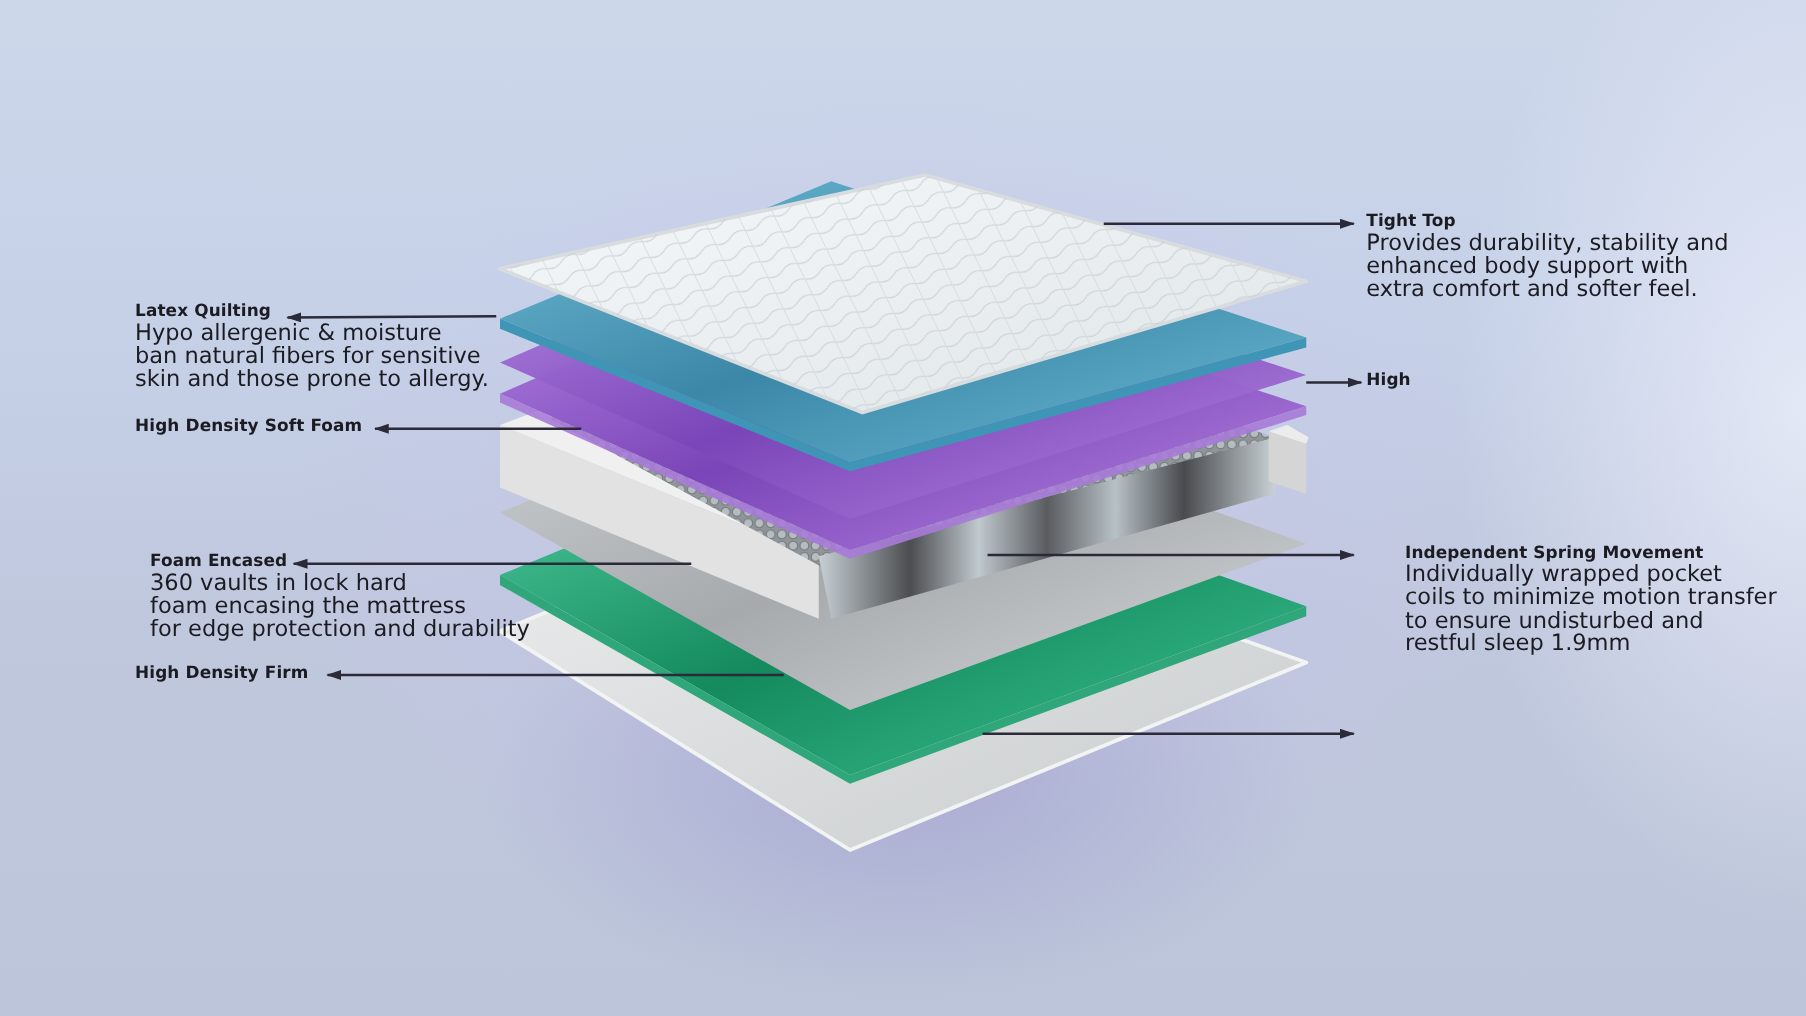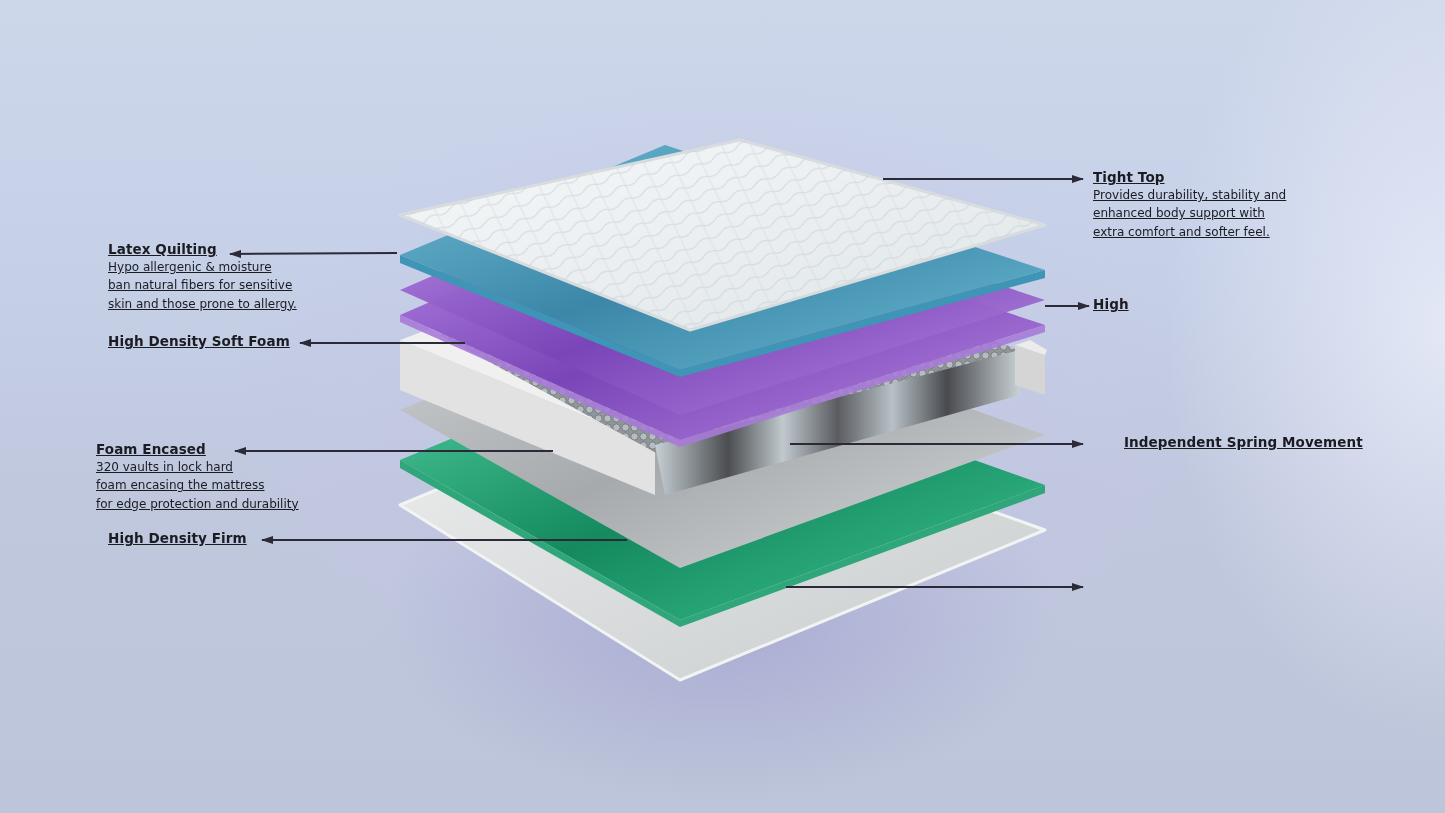--- a/index.html
+++ b/index.html
@@ -9,23 +9,23 @@
     background:
       radial-gradient(ellipse 480px 260px at 720px 620px, rgba(150,150,200,0.55), rgba(150,150,200,0) 70%),
       radial-gradient(ellipse 700px 500px at 720px 420px, rgba(200,195,235,0.6), rgba(200,195,235,0) 70%),
       linear-gradient(180deg, #cdd7ea 0%, #c6d1e8 30%, #c0c8de 60%, #bcc5d9 100%);
   }
   .bg-right {
     position:absolute; right:0; top:0; width:600px; height:813px;
     background: radial-gradient(ellipse 400px 600px at 100% 40%, rgba(235,238,250,0.8), rgba(235,238,250,0) 70%);
     pointer-events:none;
   }
-  .label-block { position:absolute; color:#1b1b22;text-decoration:underline; }
+  .label-block { position:absolute; color:#1b1b22; }
   .label-title { font-weight:bold; font-size:13.5px; line-height:18px; letter-spacing:0.1px; }
-  .label-desc { font-size:12px; line-height:18.3px; white-space:pre-line; }
+  .label-desc { font-size:18px; line-height:18.3px; white-space:pre-line; }
   svg.diagram { position:absolute; left:0; top:0; }
 </style>
 </head>
 <body>
 
 <div class="bg-right"></div>
 
 <svg class="diagram" width="1445" height="813" viewBox="0 0 1445 813">
   <defs>
     <marker id="arrowhead" markerWidth="12" markerHeight="8" refX="11" refY="4" orient="auto" markerUnits="userSpaceOnUse">
@@ -138,34 +138,38 @@
 
 <div class="label-block" style="left:108px; top:240px;">
   <div class="label-title">Latex Quilting</div>
   <div class="label-desc">Hypo allergenic &amp; moisture
 ban natural fibers for sensitive
 skin and those prone to allergy.</div>
 </div>
 <div class="label-block" style="left:108px; top:332px;">
   <div class="label-title">High Density Soft Foam</div>
 </div>
-<div class="label-block" style="left:96px; top:440px;">
+<div class="label-block" style="left:120px; top:440px;">
   <div class="label-title">Foam Encased</div>
-  <div class="label-desc">320 vaults in lock hard
+  <div class="label-desc">360 vaults in lock hard
 foam encasing the mattress
 for edge protection and durability</div>
 </div>
 <div class="label-block" style="left:108px; top:529px;">
   <div class="label-title">High Density Firm</div>
 </div>
 
 <div class="label-block" style="left:1093px; top:168px;">
   <div class="label-title">Tight Top</div>
   <div class="label-desc">Provides durability, stability and
 enhanced body support with
 extra comfort and softer feel.</div>
 </div>
 <div class="label-block" style="left:1093px; top:295px;">
   <div class="label-title">High</div>
 </div>
 <div class="label-block" style="left:1124px; top:433px;">
   <div class="label-title">Independent Spring Movement</div>
+  <div class="label-desc">Individually wrapped pocket
+coils to minimize motion transfer
+to ensure undisturbed and
+restful sleep 1.9mm</div>
 </div>
 
 </body></html>

